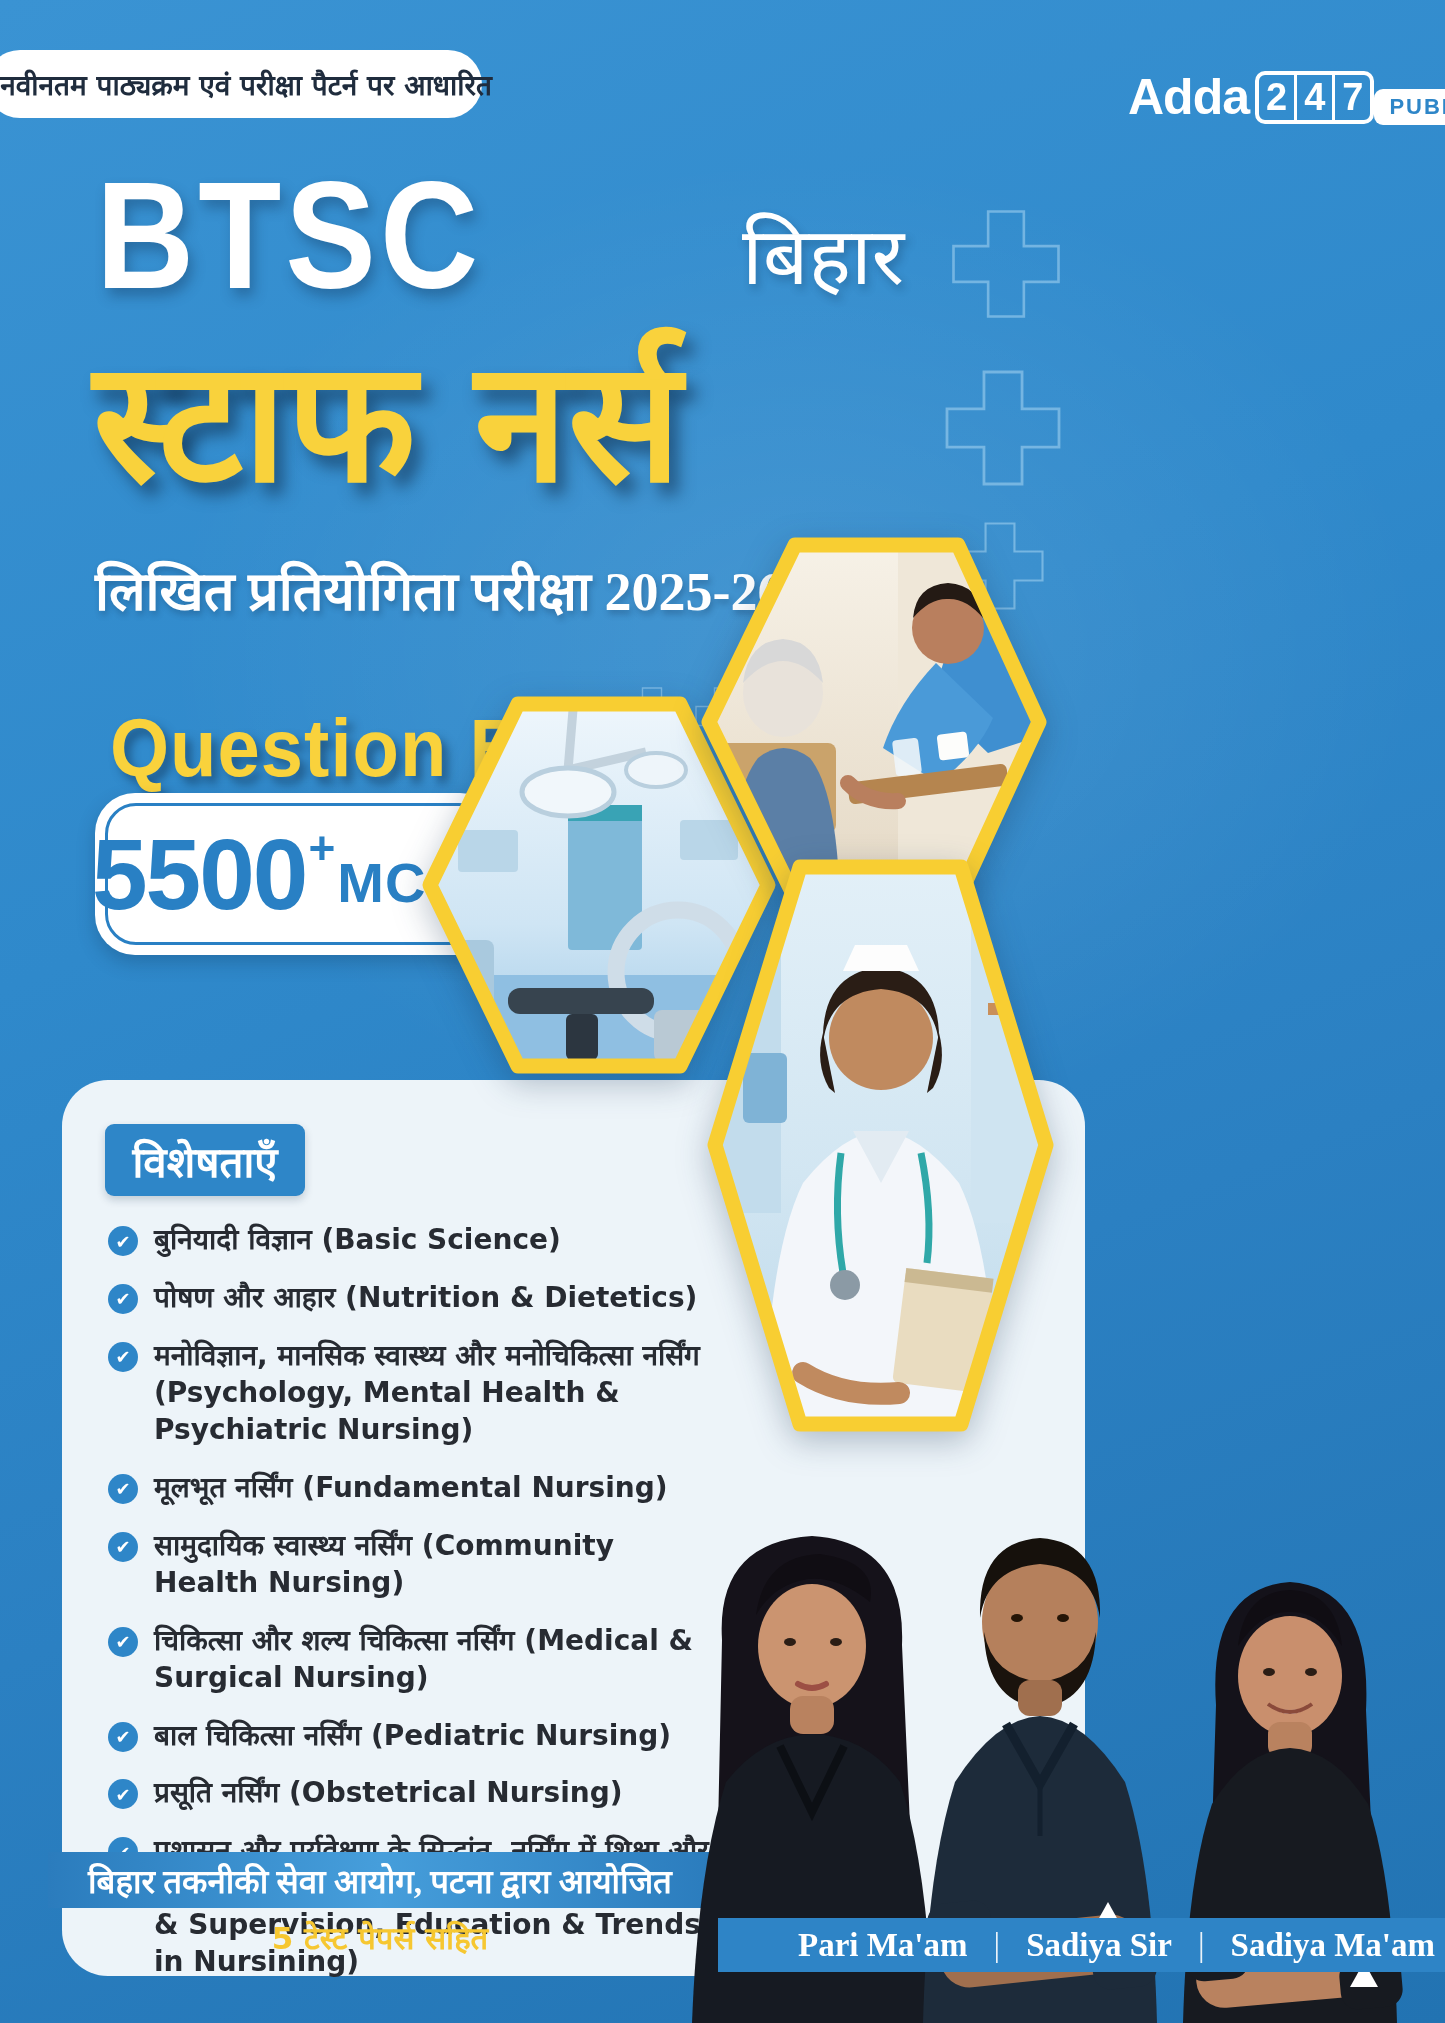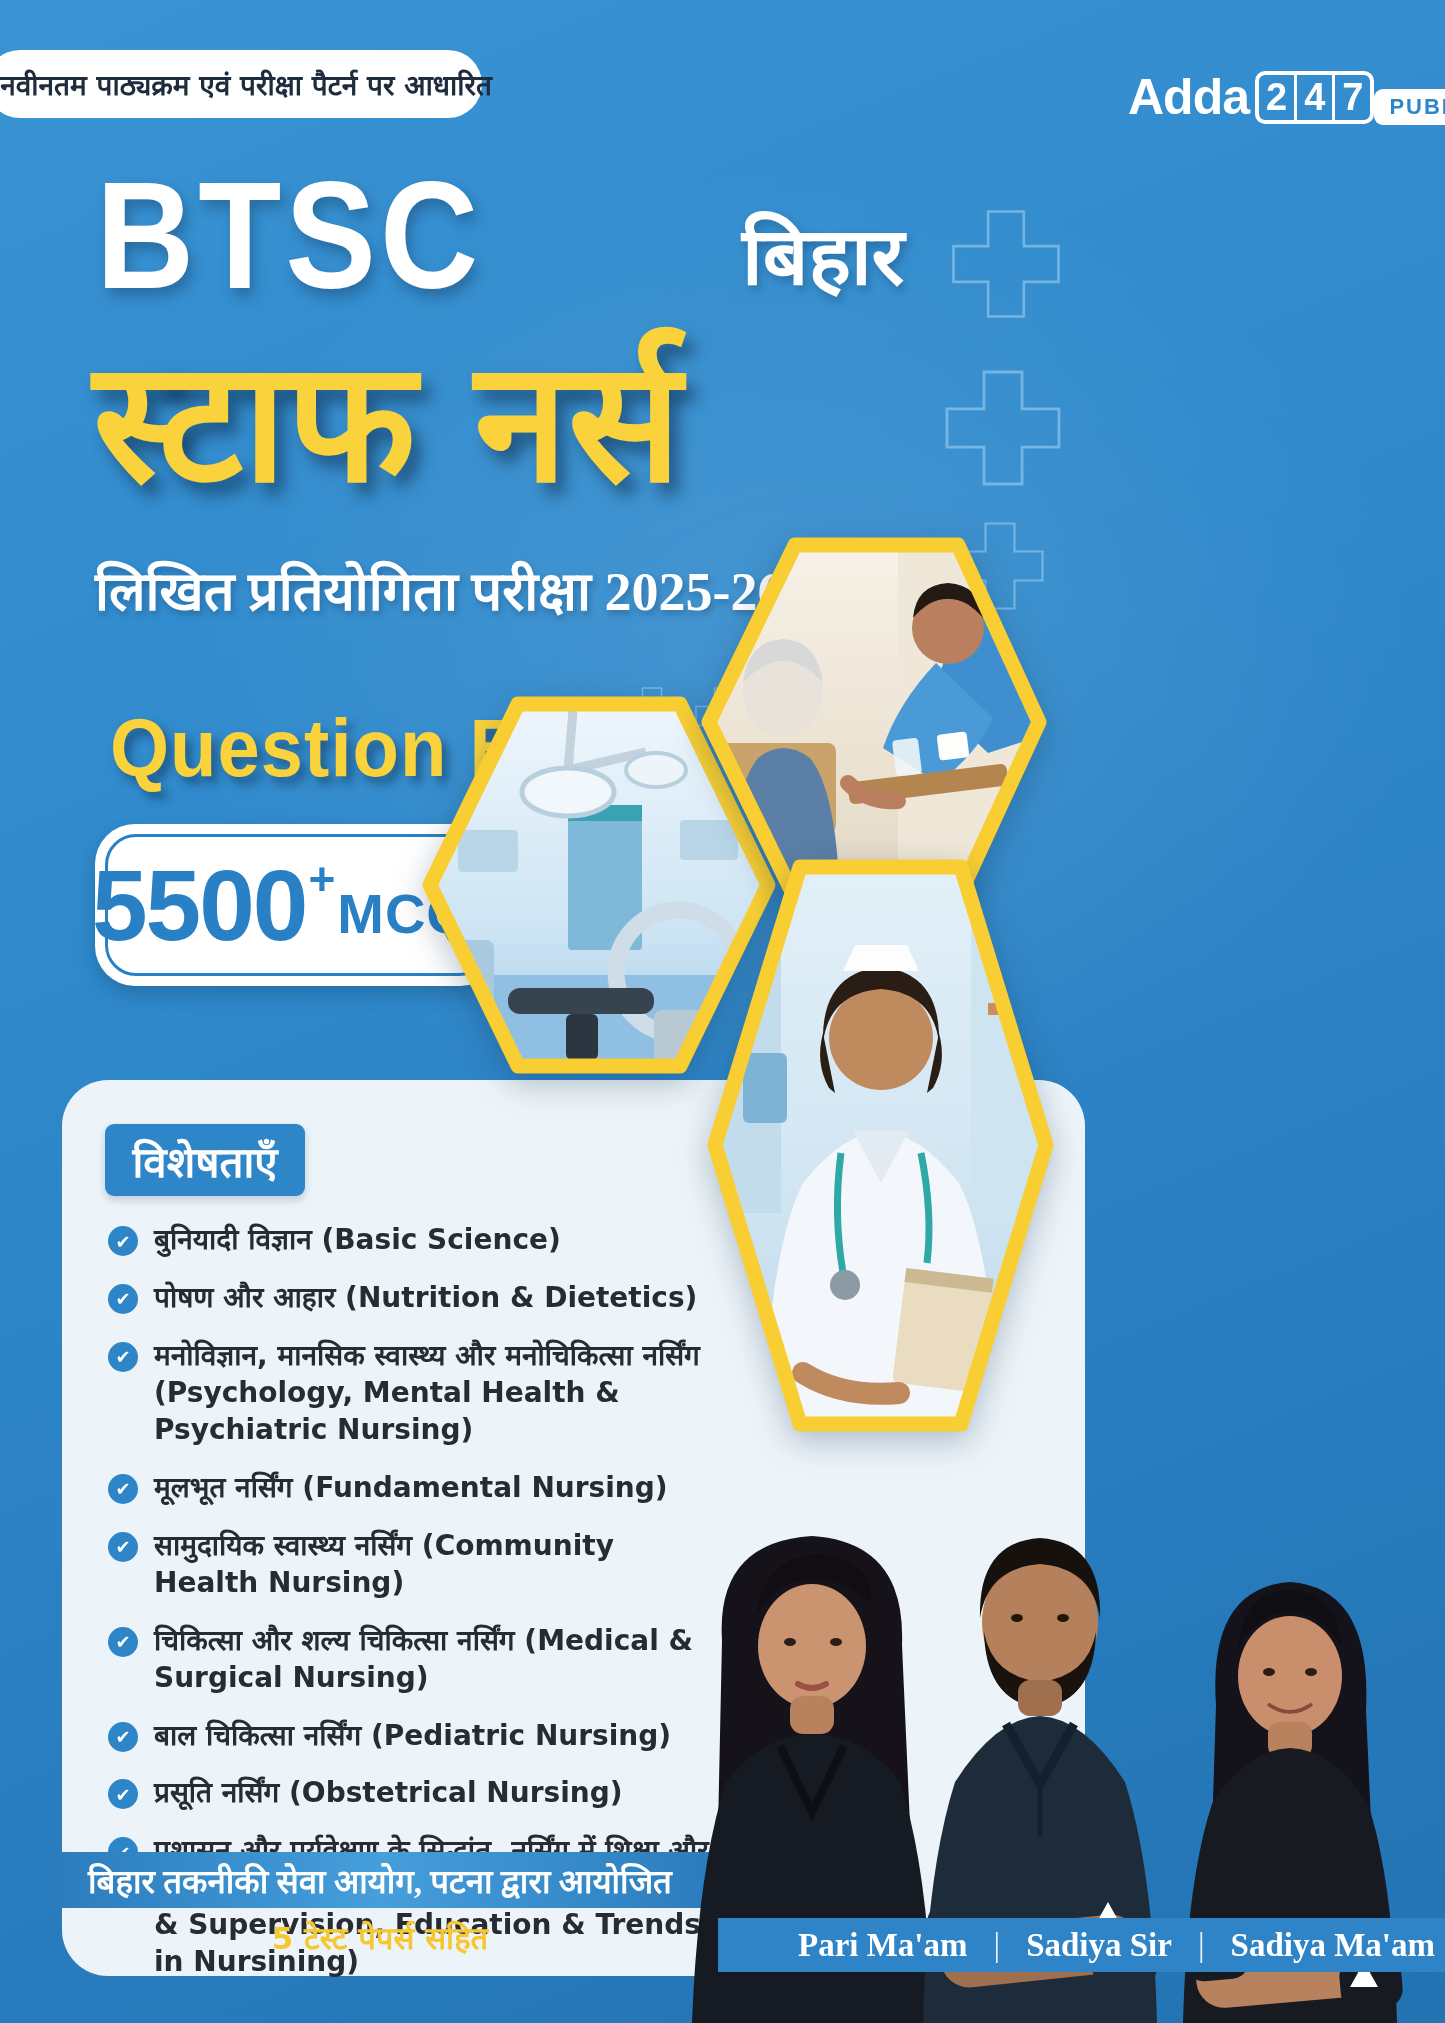--- a/index.html
+++ b/index.html
@@ -24,31 +24,31 @@
   .logo-adda{color:#ffffff;font-size:50px;font-weight:800;letter-spacing:-1px;font-family:"Liberation Sans",sans-serif;}
   .logo-247{display:flex;border:4px solid #ffffff;border-radius:10px;overflow:hidden;}
   .logo-247 span{color:#ffffff;font-size:38px;font-weight:800;padding:1px 7px;font-family:"Liberation Sans",sans-serif;}
   .logo-247 span + span{border-left:3px solid #ffffff;}
   .logo-pub{margin-top:20px;background:#ffffff;color:#2e86c8;font-size:22px;font-weight:800;
     letter-spacing:2px;padding:5px 15px;border-radius:9px;font-family:"Liberation Sans",sans-serif;}
   
   .btsc{left:96px;top:148px;color:#ffffff;font-size:136px;font-weight:800;letter-spacing:4px;
     font-family:"Liberation Sans",sans-serif;transform:scaleY(1.12);transform-origin:top left;
     text-shadow:4px 7px 12px rgba(13,43,76,.35);}
-  .bihar{left:742px;top:198px;color:#ffffff;font-size:80px;font-weight:700;
+  .bihar{left:742px;top:198px;color:#ffffff;font-size:80px;font-weight:400;
     font-family:"Liberation Serif","DejaVu Serif",serif;text-shadow:3px 5px 8px rgba(13,43,76,.3);}
   .staff-nurse{left:93px;top:300px;color:#f9d23c;font-size:168px;font-weight:800;white-space:nowrap;
     text-shadow:9px 12px 16px rgba(12,40,70,.55);}
   .written-exam{left:95px;top:552px;color:#ffffff;font-size:54px;font-weight:700;white-space:nowrap;
     font-family:"Liberation Serif","DejaVu Serif",serif;text-shadow:2px 4px 6px rgba(13,43,76,.3);}
   .question-bank{left:110px;top:700px;color:#f9d23c;font-size:76px;font-weight:800;letter-spacing:1px;
     font-family:"Liberation Sans",sans-serif;transform:scaleY(1.08);transform-origin:top left;
     text-shadow:6px 7px 9px rgba(13,43,76,.5);white-space:nowrap;}
   
-  .mcq-box{left:95px;top:824px;width:405px;height:162px;background:#ffffff;border-radius:40px;
+  .mcq-box{left:95px;top:793px;width:405px;height:162px;background:#ffffff;border-radius:40px;
     box-shadow:0 8px 18px rgba(13,43,76,.25);}
   .mcq-inner{position:absolute;inset:10px;border:3px solid #2980c4;border-radius:31px;}
   .mcq-text{position:absolute;inset:0;display:flex;align-items:center;justify-content:center;
     color:#2980c4;font-family:"Liberation Sans",sans-serif;}
   .mcq-num{font-size:100px;font-weight:800;letter-spacing:-2px;line-height:1;}
   .mcq-plus{font-size:46px;font-weight:800;margin:-52px 2px 0 2px;line-height:1;}
   .mcq-label{font-size:56px;font-weight:800;margin-top:18px;letter-spacing:1px;line-height:1;}
   
   .card{left:62px;top:1080px;width:1023px;height:896px;background:#edf4f9;border-radius:46px;}
   .feat-pill{left:105px;top:1124px;width:200px;height:72px;background:#2e86c8;border-radius:9px;

